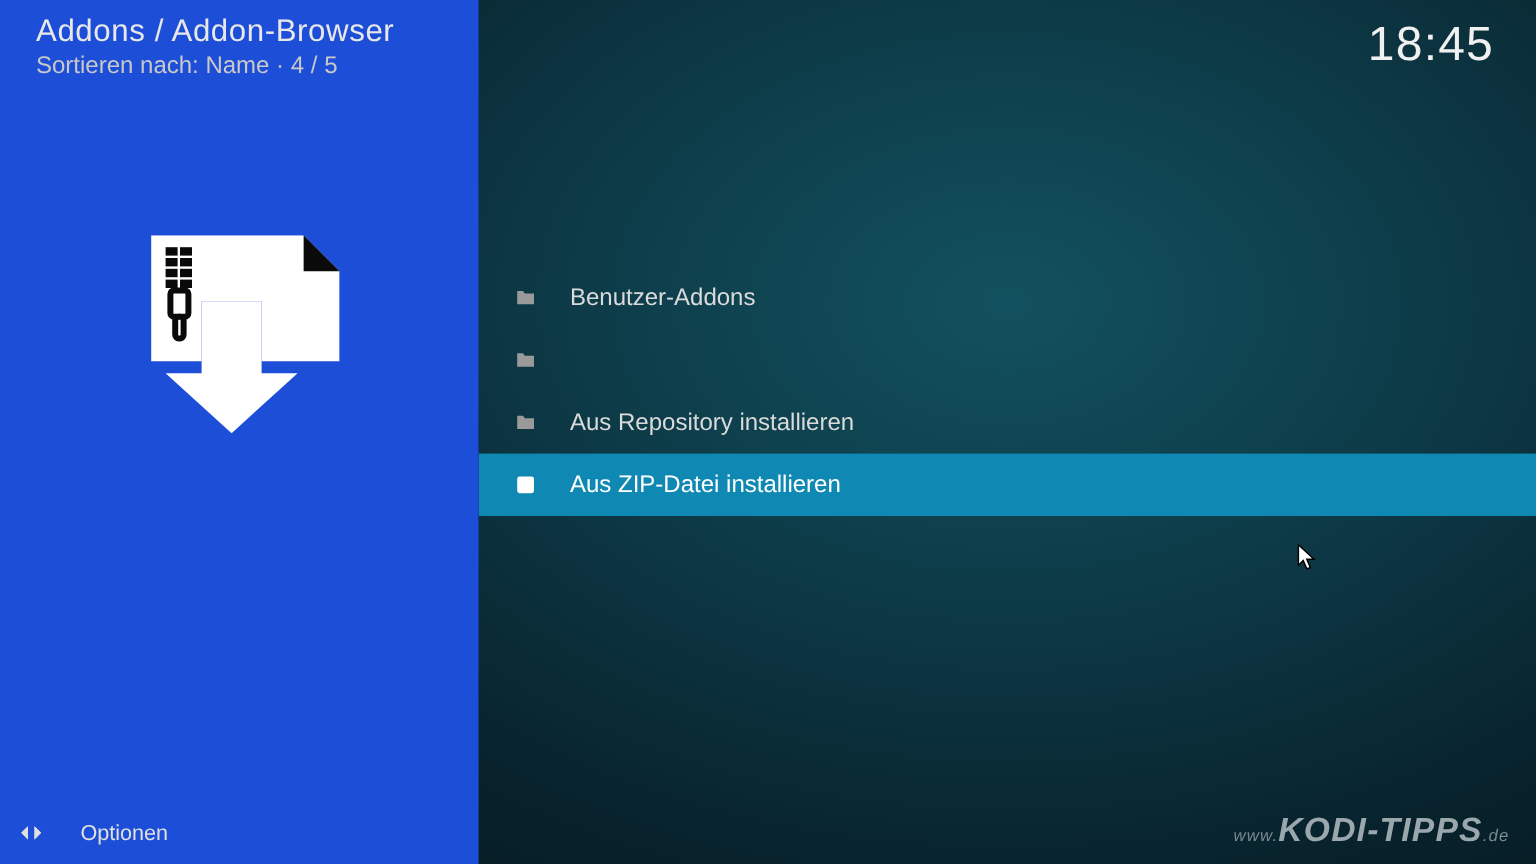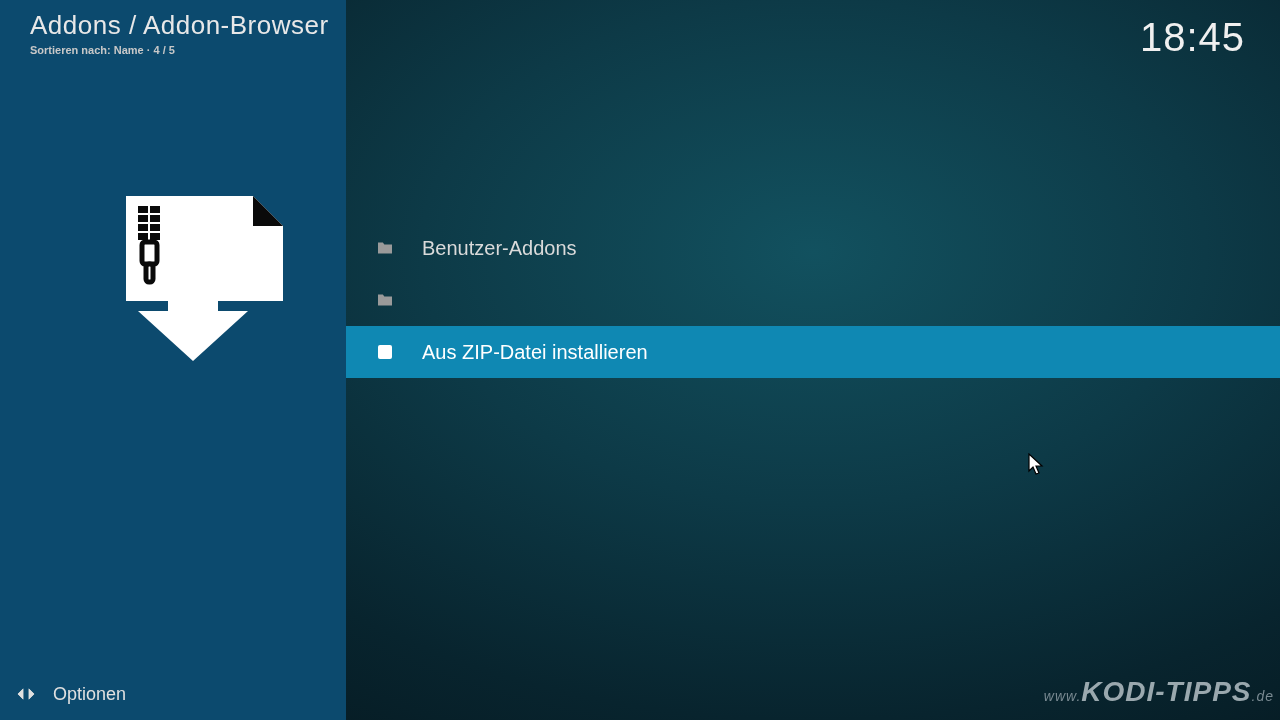--- a/index.html
+++ b/index.html
@@ -15,43 +15,43 @@
       background: #000;
       color: #fff;
       position: relative;
     }
     .app {
       display: flex;
       width: 100%;
       height: 100%;
     }
     .sidebar {
-      width: 346px;
+      width: 399px;
       height: 100%;
-      background: #0c4a6e;
+      background: #1d4ed8;
       position: relative;
       display: flex;
       flex-direction: column;
     }
     .breadcrumb {
       position: absolute;
       top: 10px;
       left: 30px;
       font-size: 26px;
       font-weight: 300;
       color: #e8e8e8;
       letter-spacing: 0.5px;
     }
     .sort-info {
       position: absolute;
       top: 44px;
       left: 30px;
-      font-size: 11px;
+      font-size: 20px;
       color: #c8c8c8;
-      font-weight: 700;
+      font-weight: 400;
     }
     .zip-icon-wrap {
       position: absolute;
       top: 196px;
       left: 108px;
     }
     .main {
       flex: 1;
       height: 100%;
       background: radial-gradient(ellipse 120% 100% at 50% 35%, #12515f 0%, #0d3a47 35%, #08242e 65%, #041218 100%);
@@ -102,33 +102,33 @@
       flex-shrink: 0;
       margin-left: 2px;
       margin-right: 2px;
     }
     .options-bar {
       position: absolute;
       bottom: 15px;
       left: 15px;
       display: flex;
       align-items: center;
-      gap: 16px;
+      gap: 30px;
       font-size: 18px;
       color: #e0e0e0;
     }
     .opt-icon {
       width: 22px;
       height: 22px;
       fill: #e0e0e0;
     }
     .watermark {
       position: absolute;
       bottom: 12px;
-      right: 6px;
+      right: 22px;
       font-size: 24px;
       letter-spacing: 1px;
       color: #7a8a92;
       font-family: Arial, sans-serif;
       margin-left: 20px;
     }
     .watermark .www { font-size: 14px; vertical-align: baseline; font-style: italic; color: #7a8a92; }
     .watermark .brand { font-size: 28px; font-weight: 700; font-style: italic; color: #9aa8ae; }
     .watermark .de { font-size: 14px; vertical-align: baseline; font-style: italic; color: #7a8a92; }
     .cursor {
@@ -190,20 +190,26 @@
         <svg class="folder-icon" viewBox="0 0 24 20">
             <path d="M2 2h7l2 3h11v13H2z"></path>
           </svg>
         <span>Benutzer-Addons</span>
       </div>
       <div class="list-item">
         <svg class="folder-icon" viewBox="0 0 24 20">
             <path d="M2 2h7l2 3h11v13H2z"></path>
           </svg>
       </div>
+      <div class="list-item">
+        <svg class="folder-icon" viewBox="0 0 24 20">
+            <path d="M2 2h7l2 3h11v13H2z"></path>
+          </svg>
+        <span>Aus Repository installieren</span>
+      </div>
       <div class="list-item selected">
         <div class="zip-small-icon"></div>
         <span>Aus ZIP-Datei installieren</span>
       </div>
     </div>
 
     <div class="watermark">
       <span class="www">www.</span><span class="brand">KODI-TIPPS</span><span class="de">.de</span>
     </div>
 

